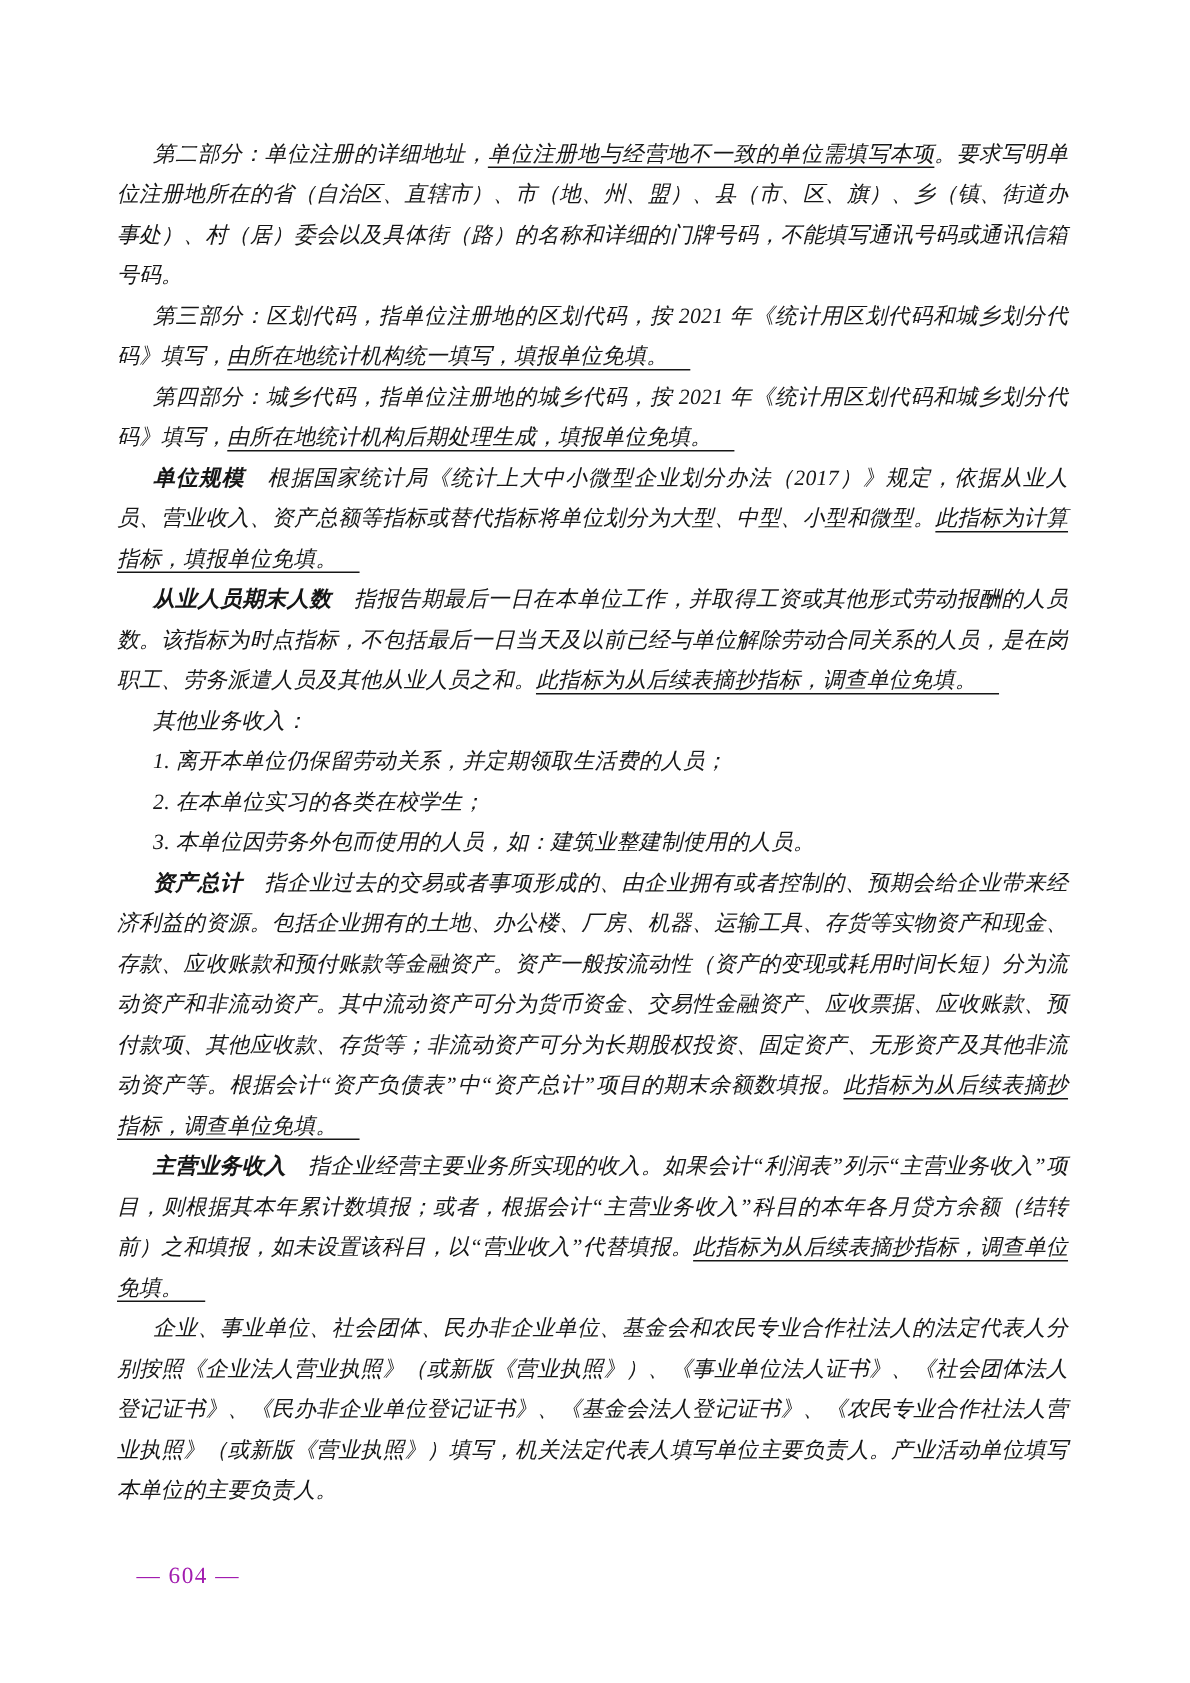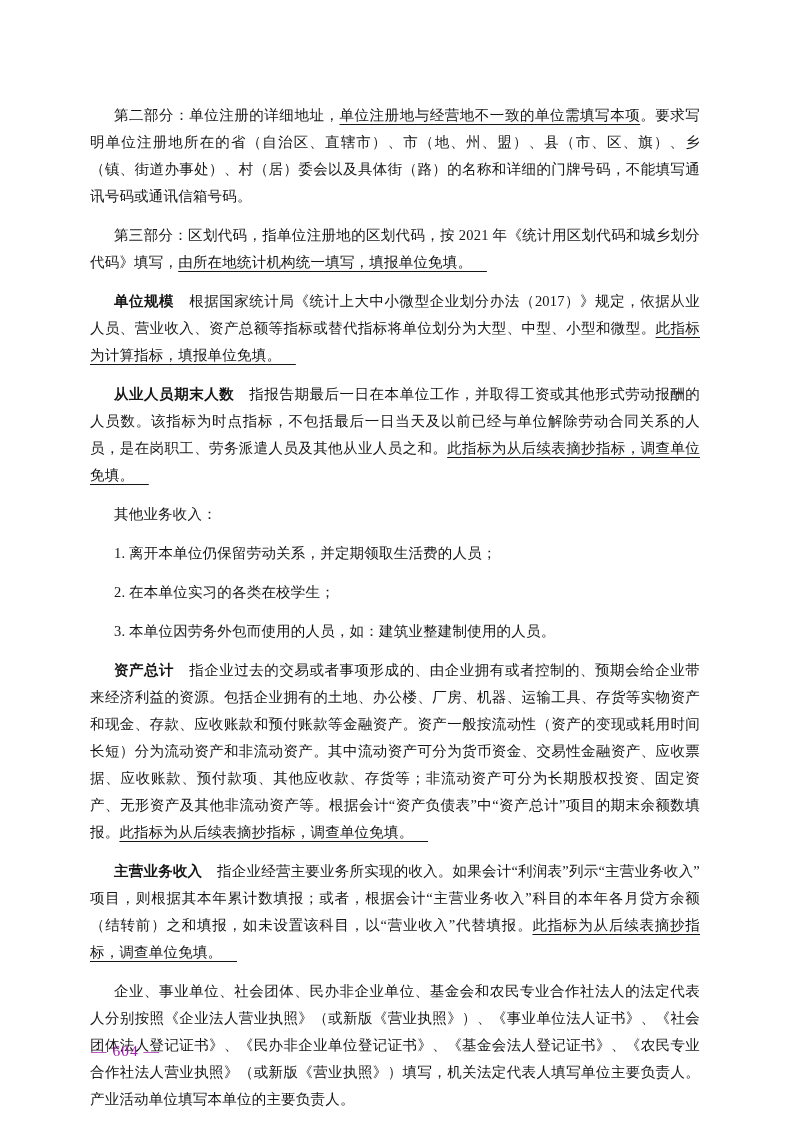--- a/index.html
+++ b/index.html
@@ -21,22 +21,23 @@
     position: absolute;
     left: 78px;
     top: 90px;
     width: 634px;
     font-size: 14.5px;
     line-height: 27px;
     text-align: justify;
     letter-spacing: 0.2px;
   }
   .content p {
-    margin: 12px;
+    margin: 0;
     text-indent: 24px;
+    font-style: italic;
   }
   .run-bold { font-weight: bold; }
   .run-underline {
     text-decoration: underline;
     text-underline-offset: 4px;
     text-decoration-thickness: 1.2px;
   }
   .footer {
     position: absolute;
     left: 91px;
@@ -47,20 +48,21 @@
     letter-spacing: 1px;
   }
 </style>
 </head>
 <body>
 
 <div class="page">
   <main class="content">
       <p><span>第二部分：单位注册的详细地址，</span><span class="run-underline">单位注册地与经营地不一致的单位需填写本项</span><span>。要求写明单位注册地所在的省（自治区、直辖市）、市（地、州、盟）、县（市、区、旗）、乡（镇、街道办事处）、村（居）委会以及具体街（路）的名称和详细的门牌号码，不能填写通讯号码或通讯信箱号码。</span></p>
       <p><span>第三部分：区划代码，指单位注册地的区划代码，按 2021 年《统计用区划代码和城乡划分代码》填写，</span><span class="run-underline">由所在地统计机构统一填写，填报单位免填。　</span></p>
+      <p><span>第四部分：城乡代码，指单位注册地的城乡代码，按 2021 年《统计用区划代码和城乡划分代码》填写，</span><span class="run-underline">由所在地统计机构后期处理生成，填报单位免填。　</span></p>
       <p><span class="run-bold">单位规模</span><span>　根据国家统计局《统计上大中小微型企业划分办法（2017）》规定，依据从业人员、营业收入、资产总额等指标或替代指标将单位划分为大型、中型、小型和微型。</span><span class="run-underline">此指标为计算指标，填报单位免填。　</span></p>
       <p><span class="run-bold">从业人员期末人数</span><span>　指报告期最后一日在本单位工作，并取得工资或其他形式劳动报酬的人员数。该指标为时点指标，不包括最后一日当天及以前已经与单位解除劳动合同关系的人员，是在岗职工、劳务派遣人员及其他从业人员之和。</span><span class="run-underline">此指标为从后续表摘抄指标，调查单位免填。　</span></p>
       <p><span>其他业务收入：</span></p>
       <p><span>1. 离开本单位仍保留劳动关系，并定期领取生活费的人员；</span></p>
       <p><span>2. 在本单位实习的各类在校学生；</span></p>
       <p><span>3. 本单位因劳务外包而使用的人员，如：建筑业整建制使用的人员。</span></p>
       <p><span class="run-bold">资产总计</span><span>　指企业过去的交易或者事项形成的、由企业拥有或者控制的、预期会给企业带来经济利益的资源。包括企业拥有的土地、办公楼、厂房、机器、运输工具、存货等实物资产和现金、存款、应收账款和预付账款等金融资产。资产一般按流动性（资产的变现或耗用时间长短）分为流动资产和非流动资产。其中流动资产可分为货币资金、交易性金融资产、应收票据、应收账款、预付款项、其他应收款、存货等；非流动资产可分为长期股权投资、固定资产、无形资产及其他非流动资产等。根据会计“资产负债表”中“资产总计”项目的期末余额数填报。</span><span class="run-underline">此指标为从后续表摘抄指标，调查单位免填。　</span></p>
       <p><span class="run-bold">主营业务收入</span><span>　指企业经营主要业务所实现的收入。如果会计“利润表”列示“主营业务收入”项目，则根据其本年累计数填报；或者，根据会计“主营业务收入”科目的本年各月贷方余额（结转前）之和填报，如未设置该科目，以“营业收入”代替填报。</span><span class="run-underline">此指标为从后续表摘抄指标，调查单位免填。　</span></p>
       <p><span>企业、事业单位、社会团体、民办非企业单位、基金会和农民专业合作社法人的法定代表人分别按照《企业法人营业执照》（或新版《营业执照》）、《事业单位法人证书》、《社会团体法人登记证书》、《民办非企业单位登记证书》、《基金会法人登记证书》、《农民专业合作社法人营业执照》（或新版《营业执照》）填写，机关法定代表人填写单位主要负责人。产业活动单位填写本单位的主要负责人。</span></p>
     </main>

